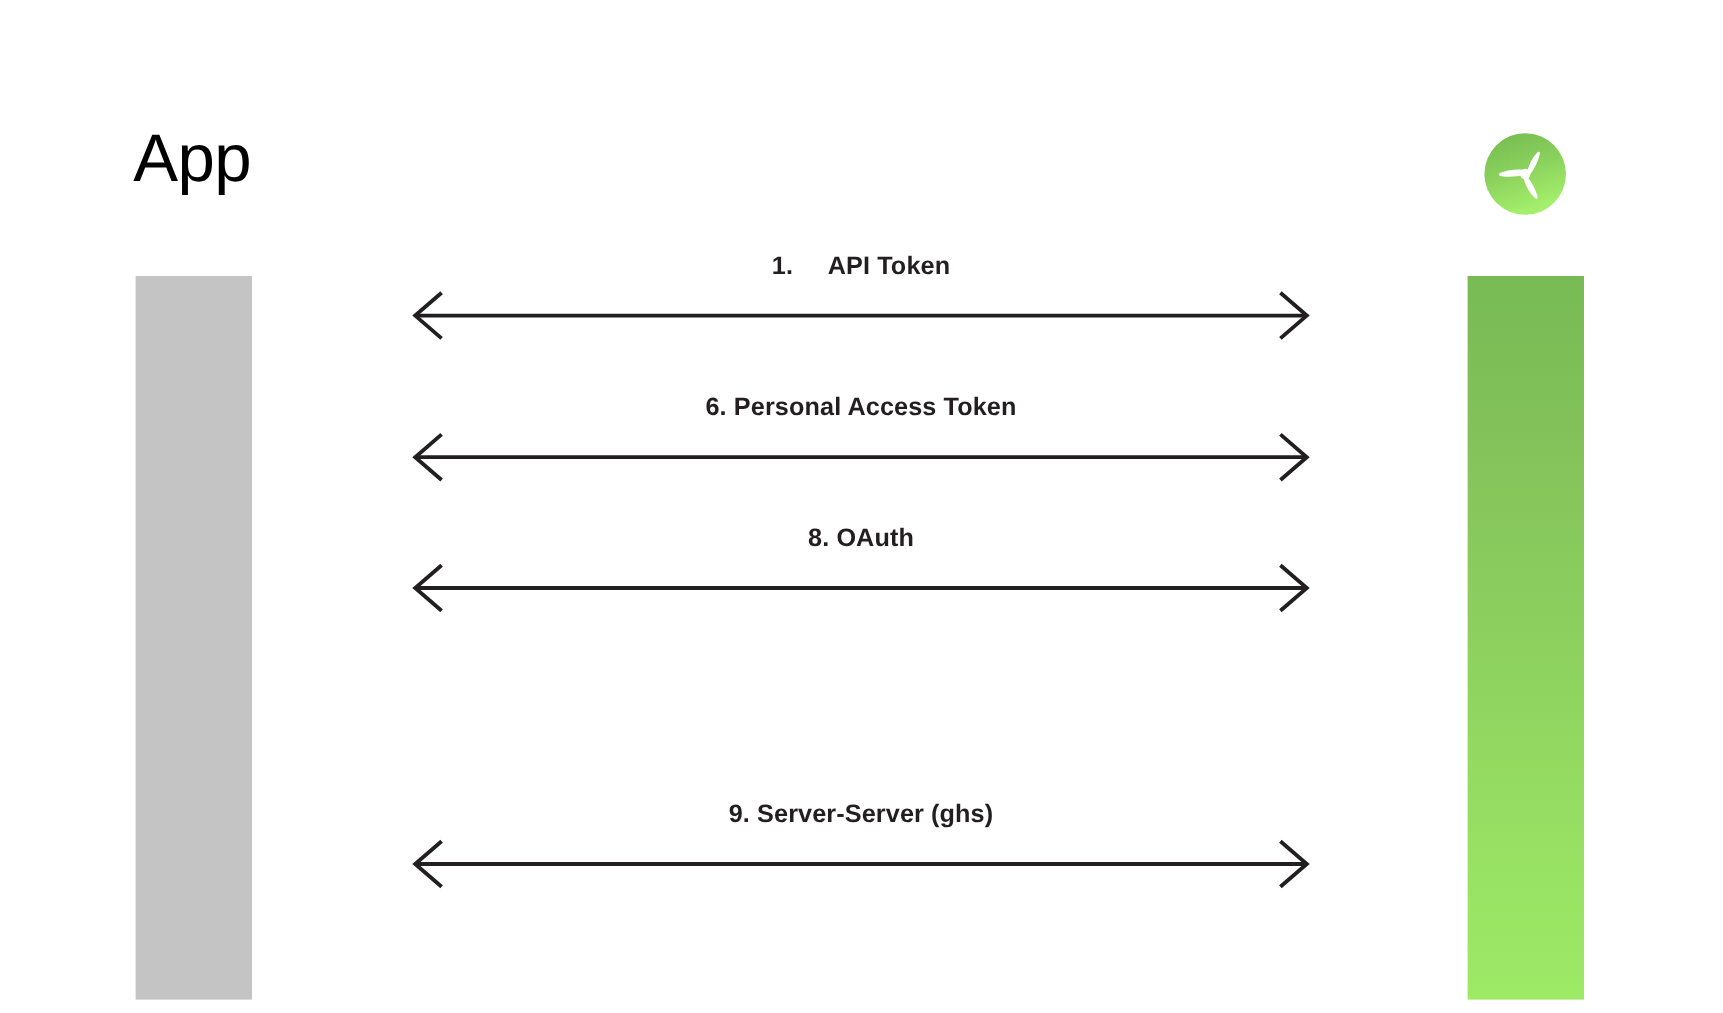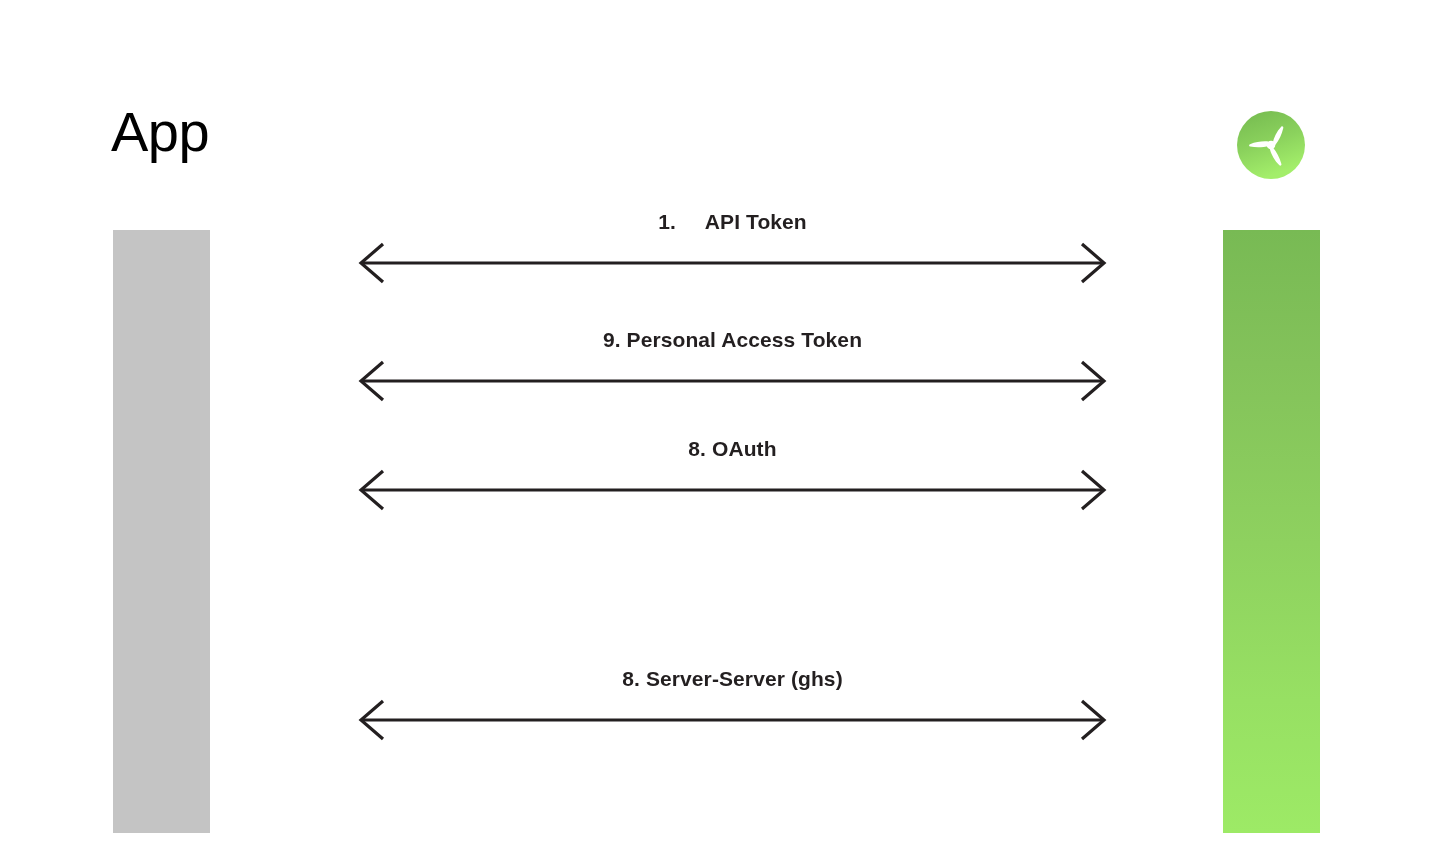--- a/index.html
+++ b/index.html
@@ -58,21 +58,21 @@
     left: 1236px;
     top: 110px;
     width: 70px;
     height: 70px;
   }
   #service-logo svg { display: block; width: 70px; height: 70px; }
 
   
   #messages {
     position: absolute;
-    left: 15px;
+    left: 0;
     top: 0;
     width: 1192px;
     height: 844px;
   }
   .message-row {
     position: absolute;
     left: 335px;
     width: 765px;
     height: 78px;
   }
@@ -143,21 +143,21 @@
           <g fill="none" stroke="#231f20" stroke-width="3.2" stroke-linecap="butt" stroke-linejoin="miter">
             <line x1="12" y1="23" x2="753" y2="23"></line>
             <polyline points="33,4 11,23 33,42"></polyline>
             <polyline points="732,4 754,23 732,42"></polyline>
           </g>
         </svg>
       </div>
     </div>
 
     <div id="row-2" class="message-row">
-      <div class="message-label">9. Personal Access Token</div>
+      <div class="message-label">6. Personal Access Token</div>
       <div class="message-arrow">
         <svg viewBox="0 0 765 46" xmlns="http://www.w3.org/2000/svg">
           <g fill="none" stroke="#231f20" stroke-width="3.2" stroke-linecap="butt" stroke-linejoin="miter">
             <line x1="12" y1="23" x2="753" y2="23"></line>
             <polyline points="33,4 11,23 33,42"></polyline>
             <polyline points="732,4 754,23 732,42"></polyline>
           </g>
         </svg>
       </div>
     </div>
@@ -170,21 +170,21 @@
             <line x1="12" y1="23" x2="753" y2="23"></line>
             <polyline points="33,4 11,23 33,42"></polyline>
             <polyline points="732,4 754,23 732,42"></polyline>
           </g>
         </svg>
       </div>
     </div>
 
 
     <div id="row-5" class="message-row">
-      <div class="message-label">8. Server-Server (ghs)</div>
+      <div class="message-label">9. Server-Server (ghs)</div>
       <div class="message-arrow">
         <svg viewBox="0 0 765 46" xmlns="http://www.w3.org/2000/svg">
           <g fill="none" stroke="#231f20" stroke-width="3.2" stroke-linecap="butt" stroke-linejoin="miter">
             <line x1="12" y1="23" x2="753" y2="23"></line>
             <polyline points="33,4 11,23 33,42"></polyline>
             <polyline points="732,4 754,23 732,42"></polyline>
           </g>
         </svg>
       </div>
     </div>

